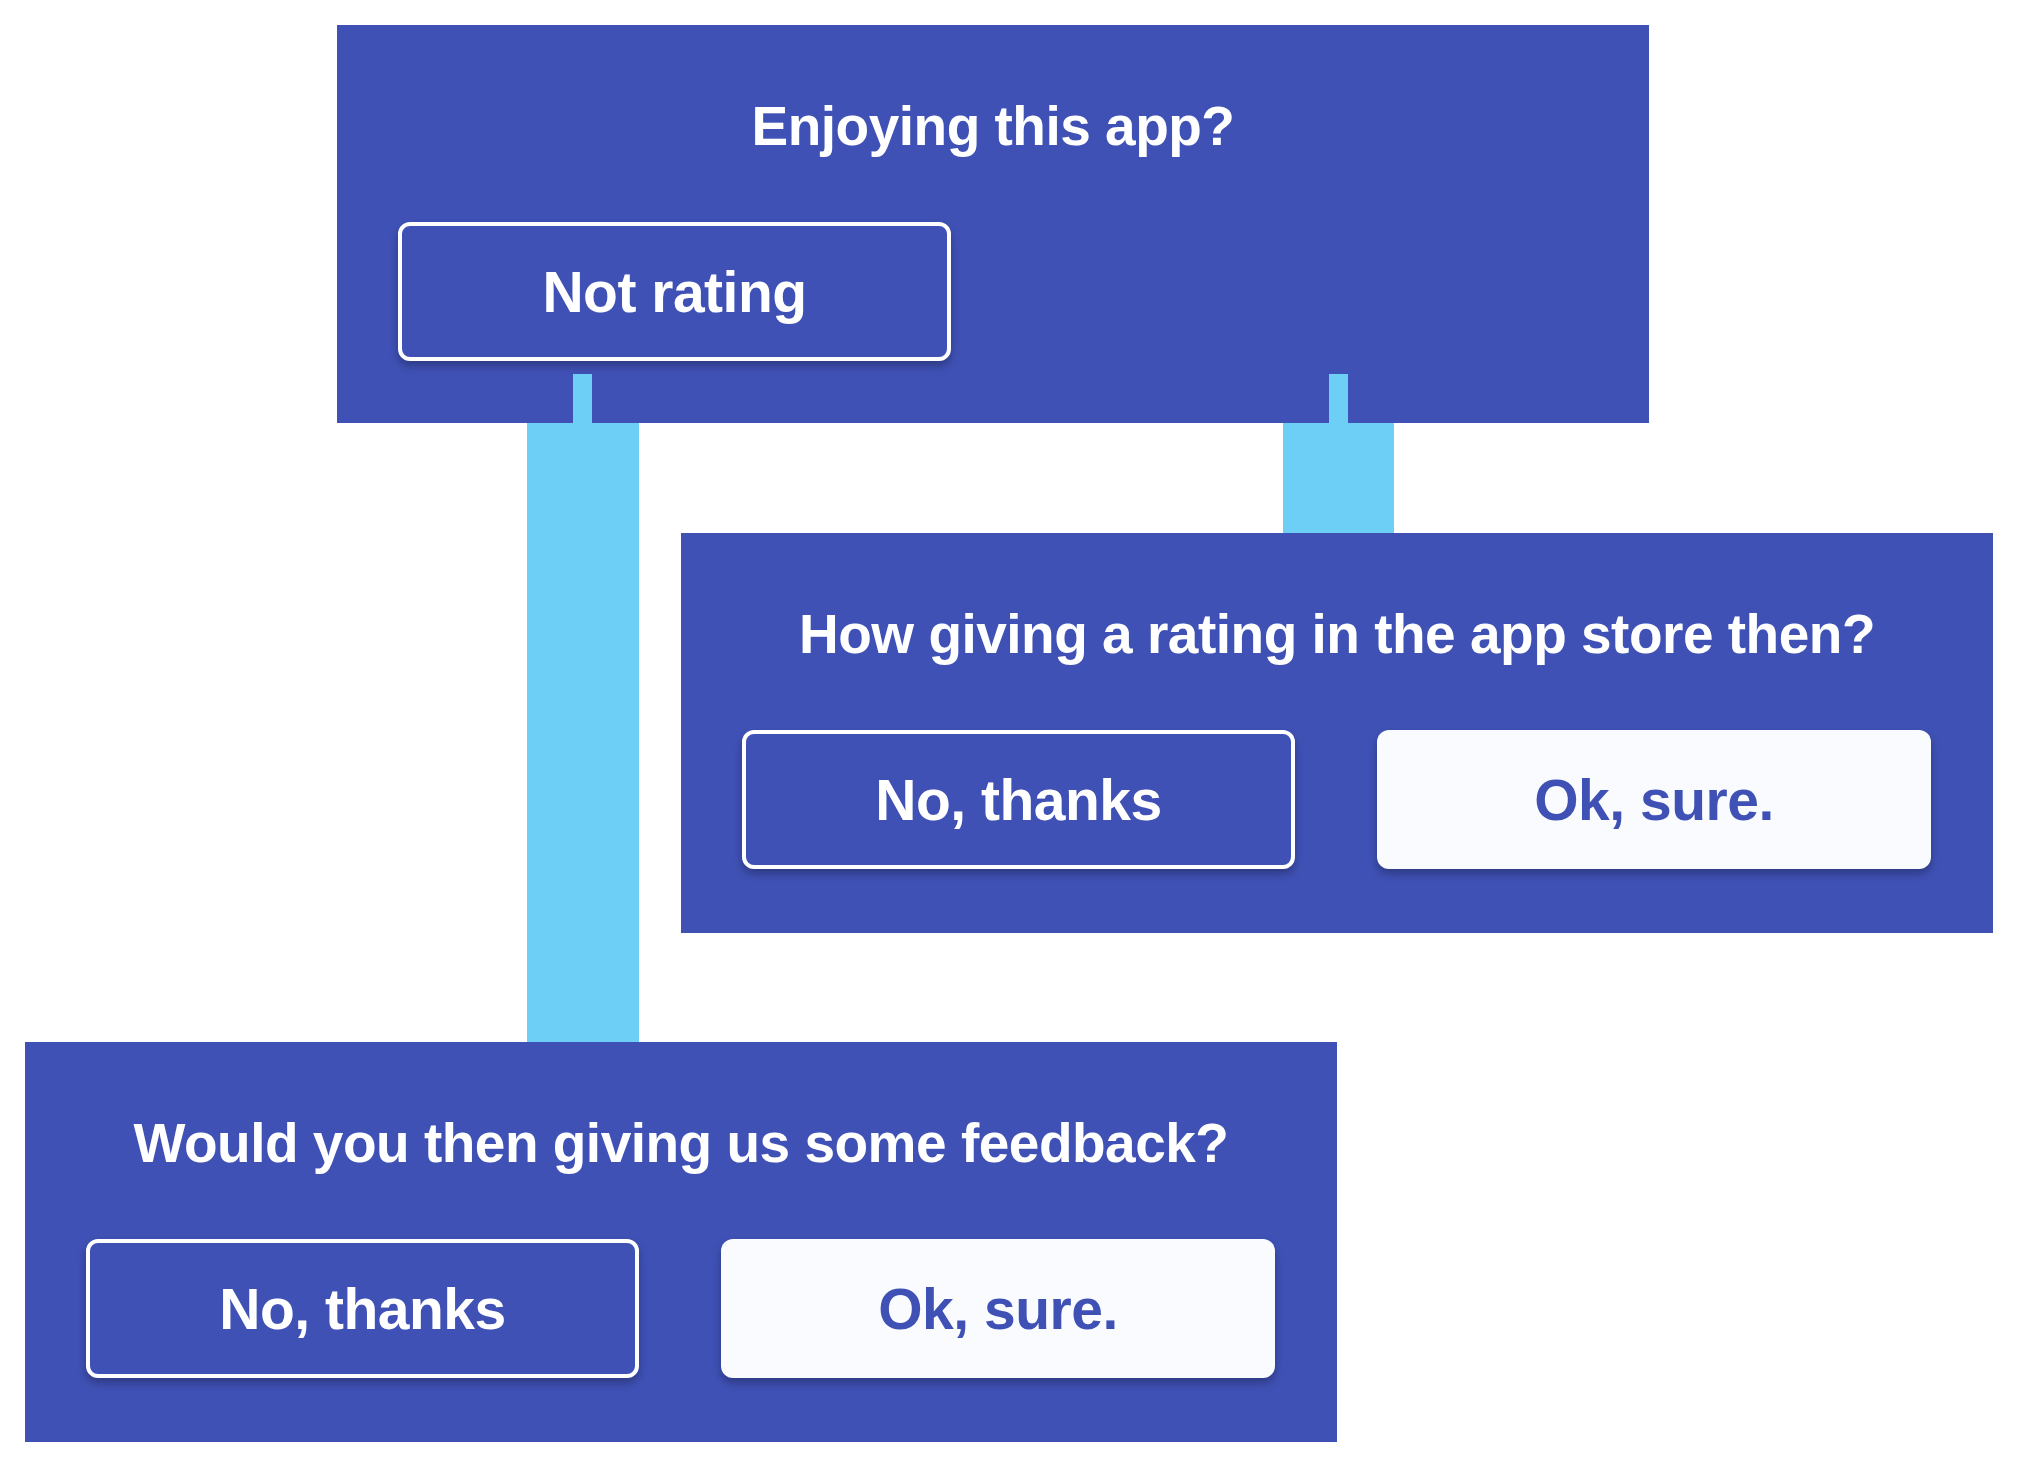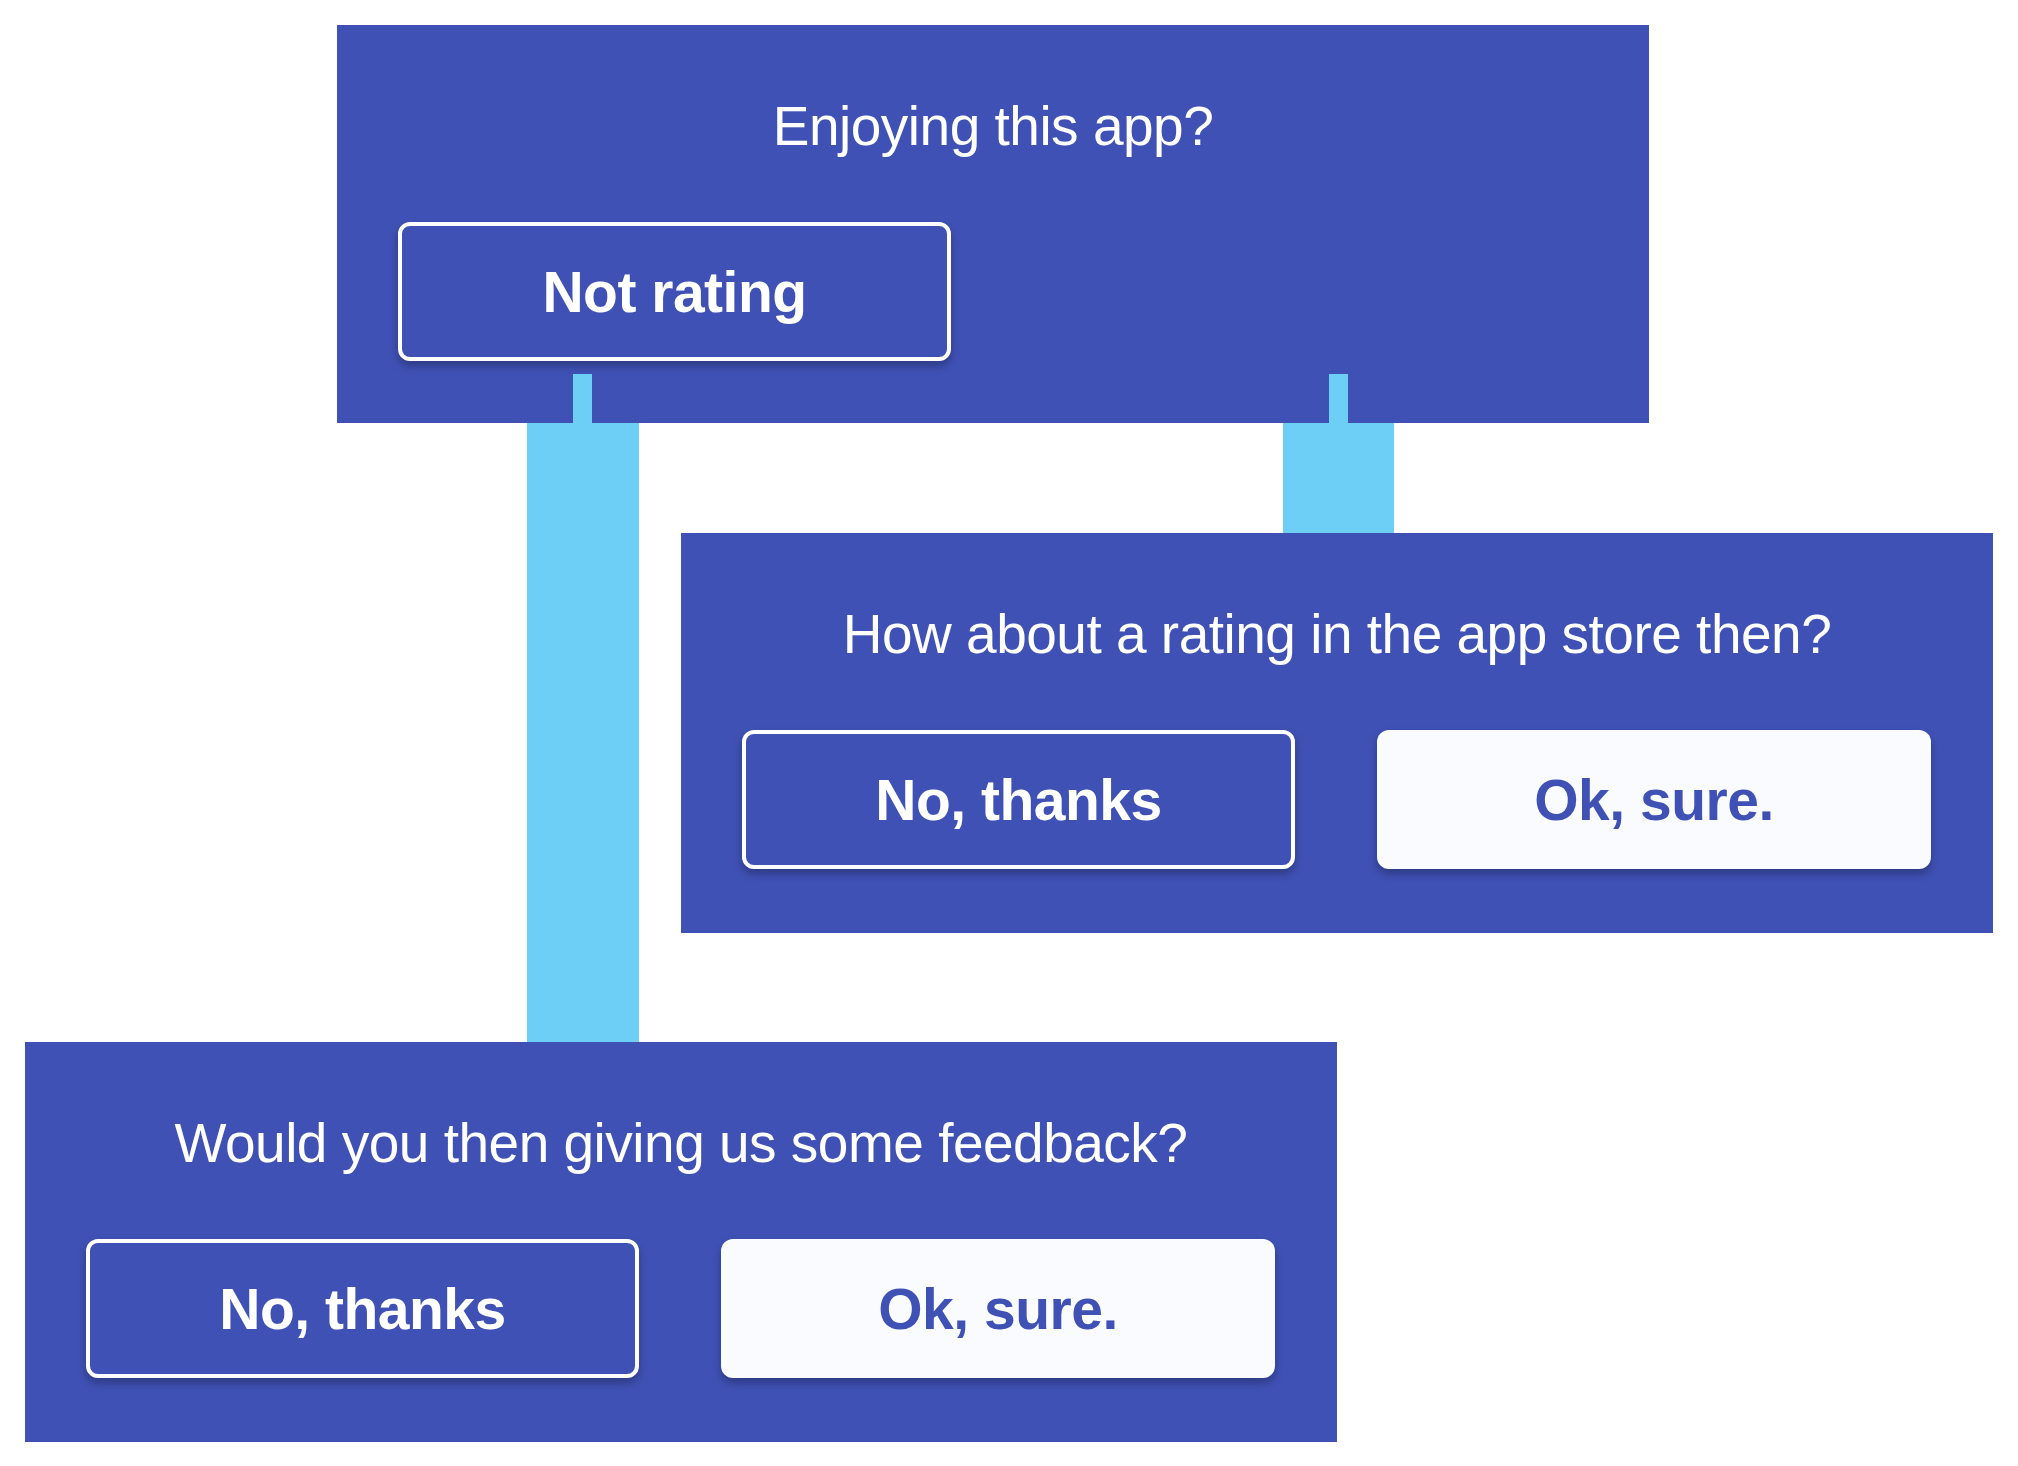--- a/index.html
+++ b/index.html
@@ -22,21 +22,21 @@
     width:1312px;height:400px;
     background:var(--panel);
   }
   #panel-1{left:337px;top:25px;height:398px;}
   #panel-2{left:681px;top:533px;}
   #panel-3{left:25px;top:1042px;}
   .question{
     position:absolute;left:0;right:0;top:68px;
     text-align:center;
     color:var(--text);
-    font-size:55px;line-height:66px;font-weight:400;
+    font-size:55px;line-height:66px;font-weight:700;
     letter-spacing:-0.5px;
     white-space:nowrap;
   }
   .btn{
     position:absolute;top:197px;
     width:554px;height:139px;
     border-radius:12px;
     display:flex;align-items:center;justify-content:center;
     font-size:57px;font-weight:700;letter-spacing:-0.5px;
     box-shadow:0 5px 9px rgba(0,0,0,0.28);
@@ -84,21 +84,21 @@
   <div class="arrow-head" id="a1-head"></div>
 </div>
 
 <div>
   <div class="arrow-part" id="a2-stem"></div>
   <div class="arrow-part" id="a2-band"></div>
   <div class="arrow-head" id="a2-head"></div>
 </div>
 
 <div class="panel" id="panel-2">
-  <div class="question">How about a rating in the app store then?</div>
+  <div class="question">How giving a rating in the app store then?</div>
   <div class="btn btn-outline">No, thanks</div>
   <div class="btn btn-filled">Ok, sure.</div>
 </div>
 
 <div class="panel" id="panel-3">
   <div class="question">Would you then giving us some feedback?</div>
   <div class="btn btn-outline">No, thanks</div>
   <div class="btn btn-filled">Ok, sure.</div>
 </div>
 

